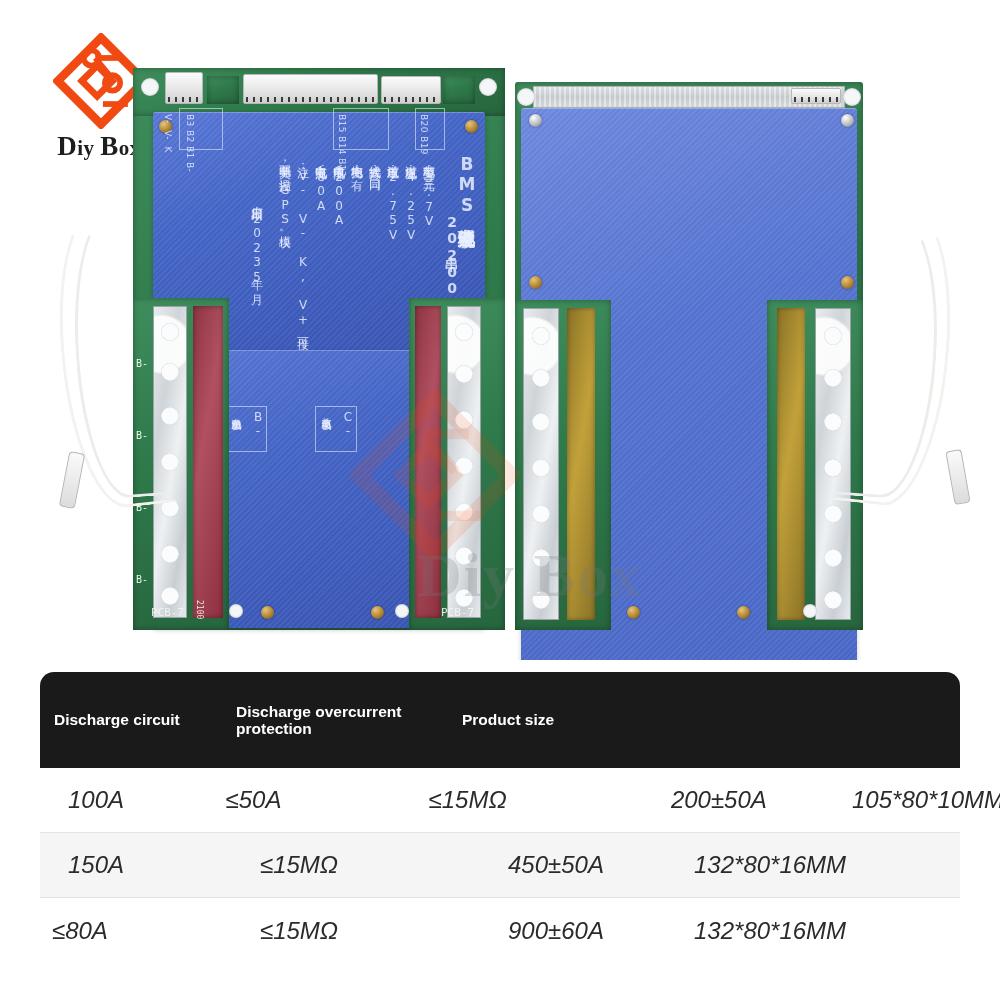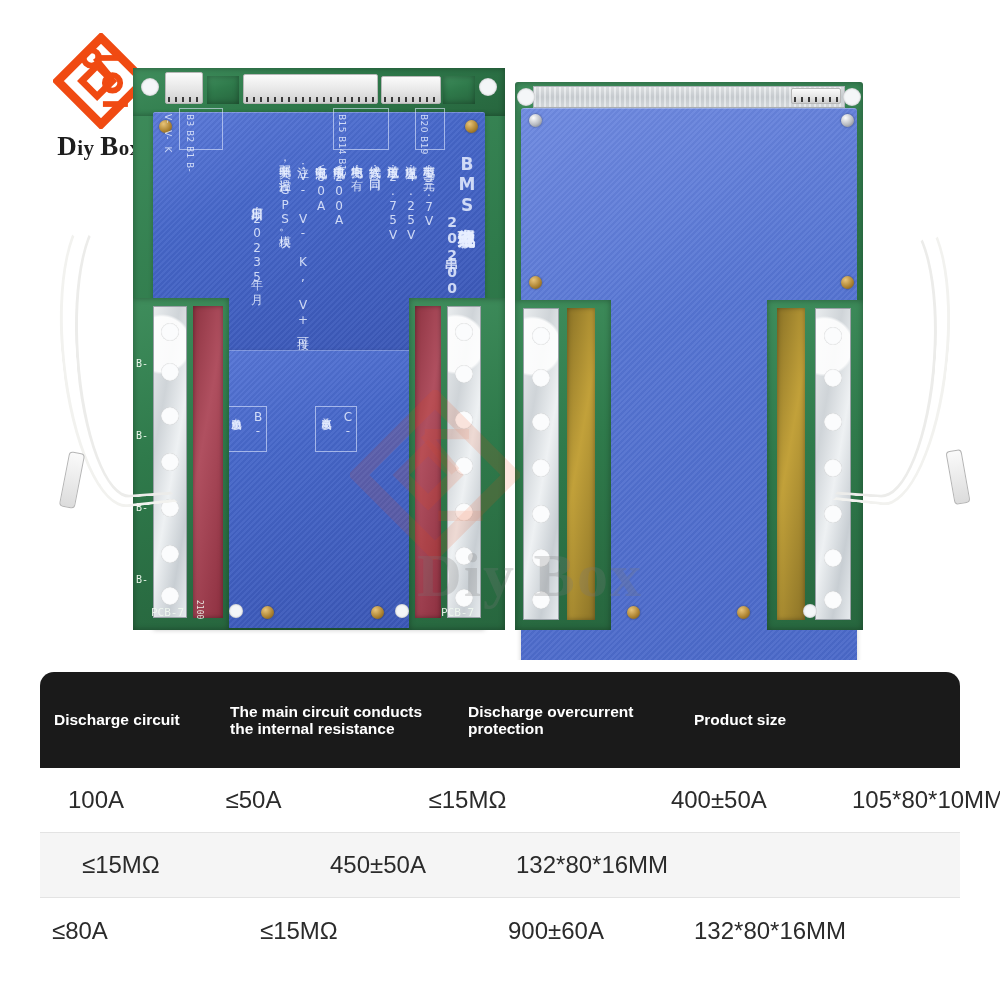--- a/index.html
+++ b/index.html
@@ -151,21 +151,21 @@
     font-size: 15.5px; font-weight: bold; line-height: 1.12;
     padding: 0 4px; white-space: pre-line;
   }
   .spec-row {
     display: flex; align-items: center; height: 65px;
     border-bottom: 1px solid #e3e3e3;
   }
   .spec-row.odd  { background: #ffffff; }
   .spec-row.even { background: #f5f5f5; }
   .spec-row .dcell {
-    font-size: 24px; color: #2b2b2b; padding: 0 4px; white-space: nowrap;
+    font-size: 24px; color: #2b2b2b; padding: 0 4px; white-space: nowrap; font-style: italic;
   }
   
   .c0 { width: 178px; }
   .c1 { width: 178px; }
   .c2 { width: 232px; }
   .c3 { width: 222px; }
   .c4 { width: 130px; }
   #spec-head .c0 { padding-left: 14px; }
   .spec-row  .c0 { padding-left: 28px; }
   .spec-row  .c1 { padding-left: 12px; }
@@ -385,36 +385,35 @@
         </g>
       </svg>
       <div class="wm-text">Diy Box</div>
     </div>
   </div>
 
   <div id="spec-table">
 
     <div id="spec-head">
       <div class="hcell c0">Discharge circuit</div>
-      <div class="hcell c2">The main circuit conducts
-the internal resistance</div>
       <div class="hcell c3">Discharge overcurrent
 protection</div>
       <div class="hcell c4">Product size</div>
     </div>
 
     <div class="spec-row odd">
       <div class="dcell c0">100A</div>
       <div class="dcell c1">≤50A</div>
       <div class="dcell c2">≤15MΩ</div>
-      <div class="dcell c3">400±50A</div>
+      <div class="dcell c3">200±50A</div>
       <div class="dcell c4">105*80*10MM</div>
     </div>
 
     <div class="spec-row even">
+      <div class="dcell c0">150A</div>
       <div class="dcell c2">≤15MΩ</div>
       <div class="dcell c3">450±50A</div>
       <div class="dcell c4">132*80*16MM</div>
     </div>
 
     <div class="spec-row odd" style="border-bottom:none;">
       <div class="dcell c1">≤80A</div>
       <div class="dcell c2">≤15MΩ</div>
       <div class="dcell c3">900±60A</div>
       <div class="dcell c4">132*80*16MM</div>

